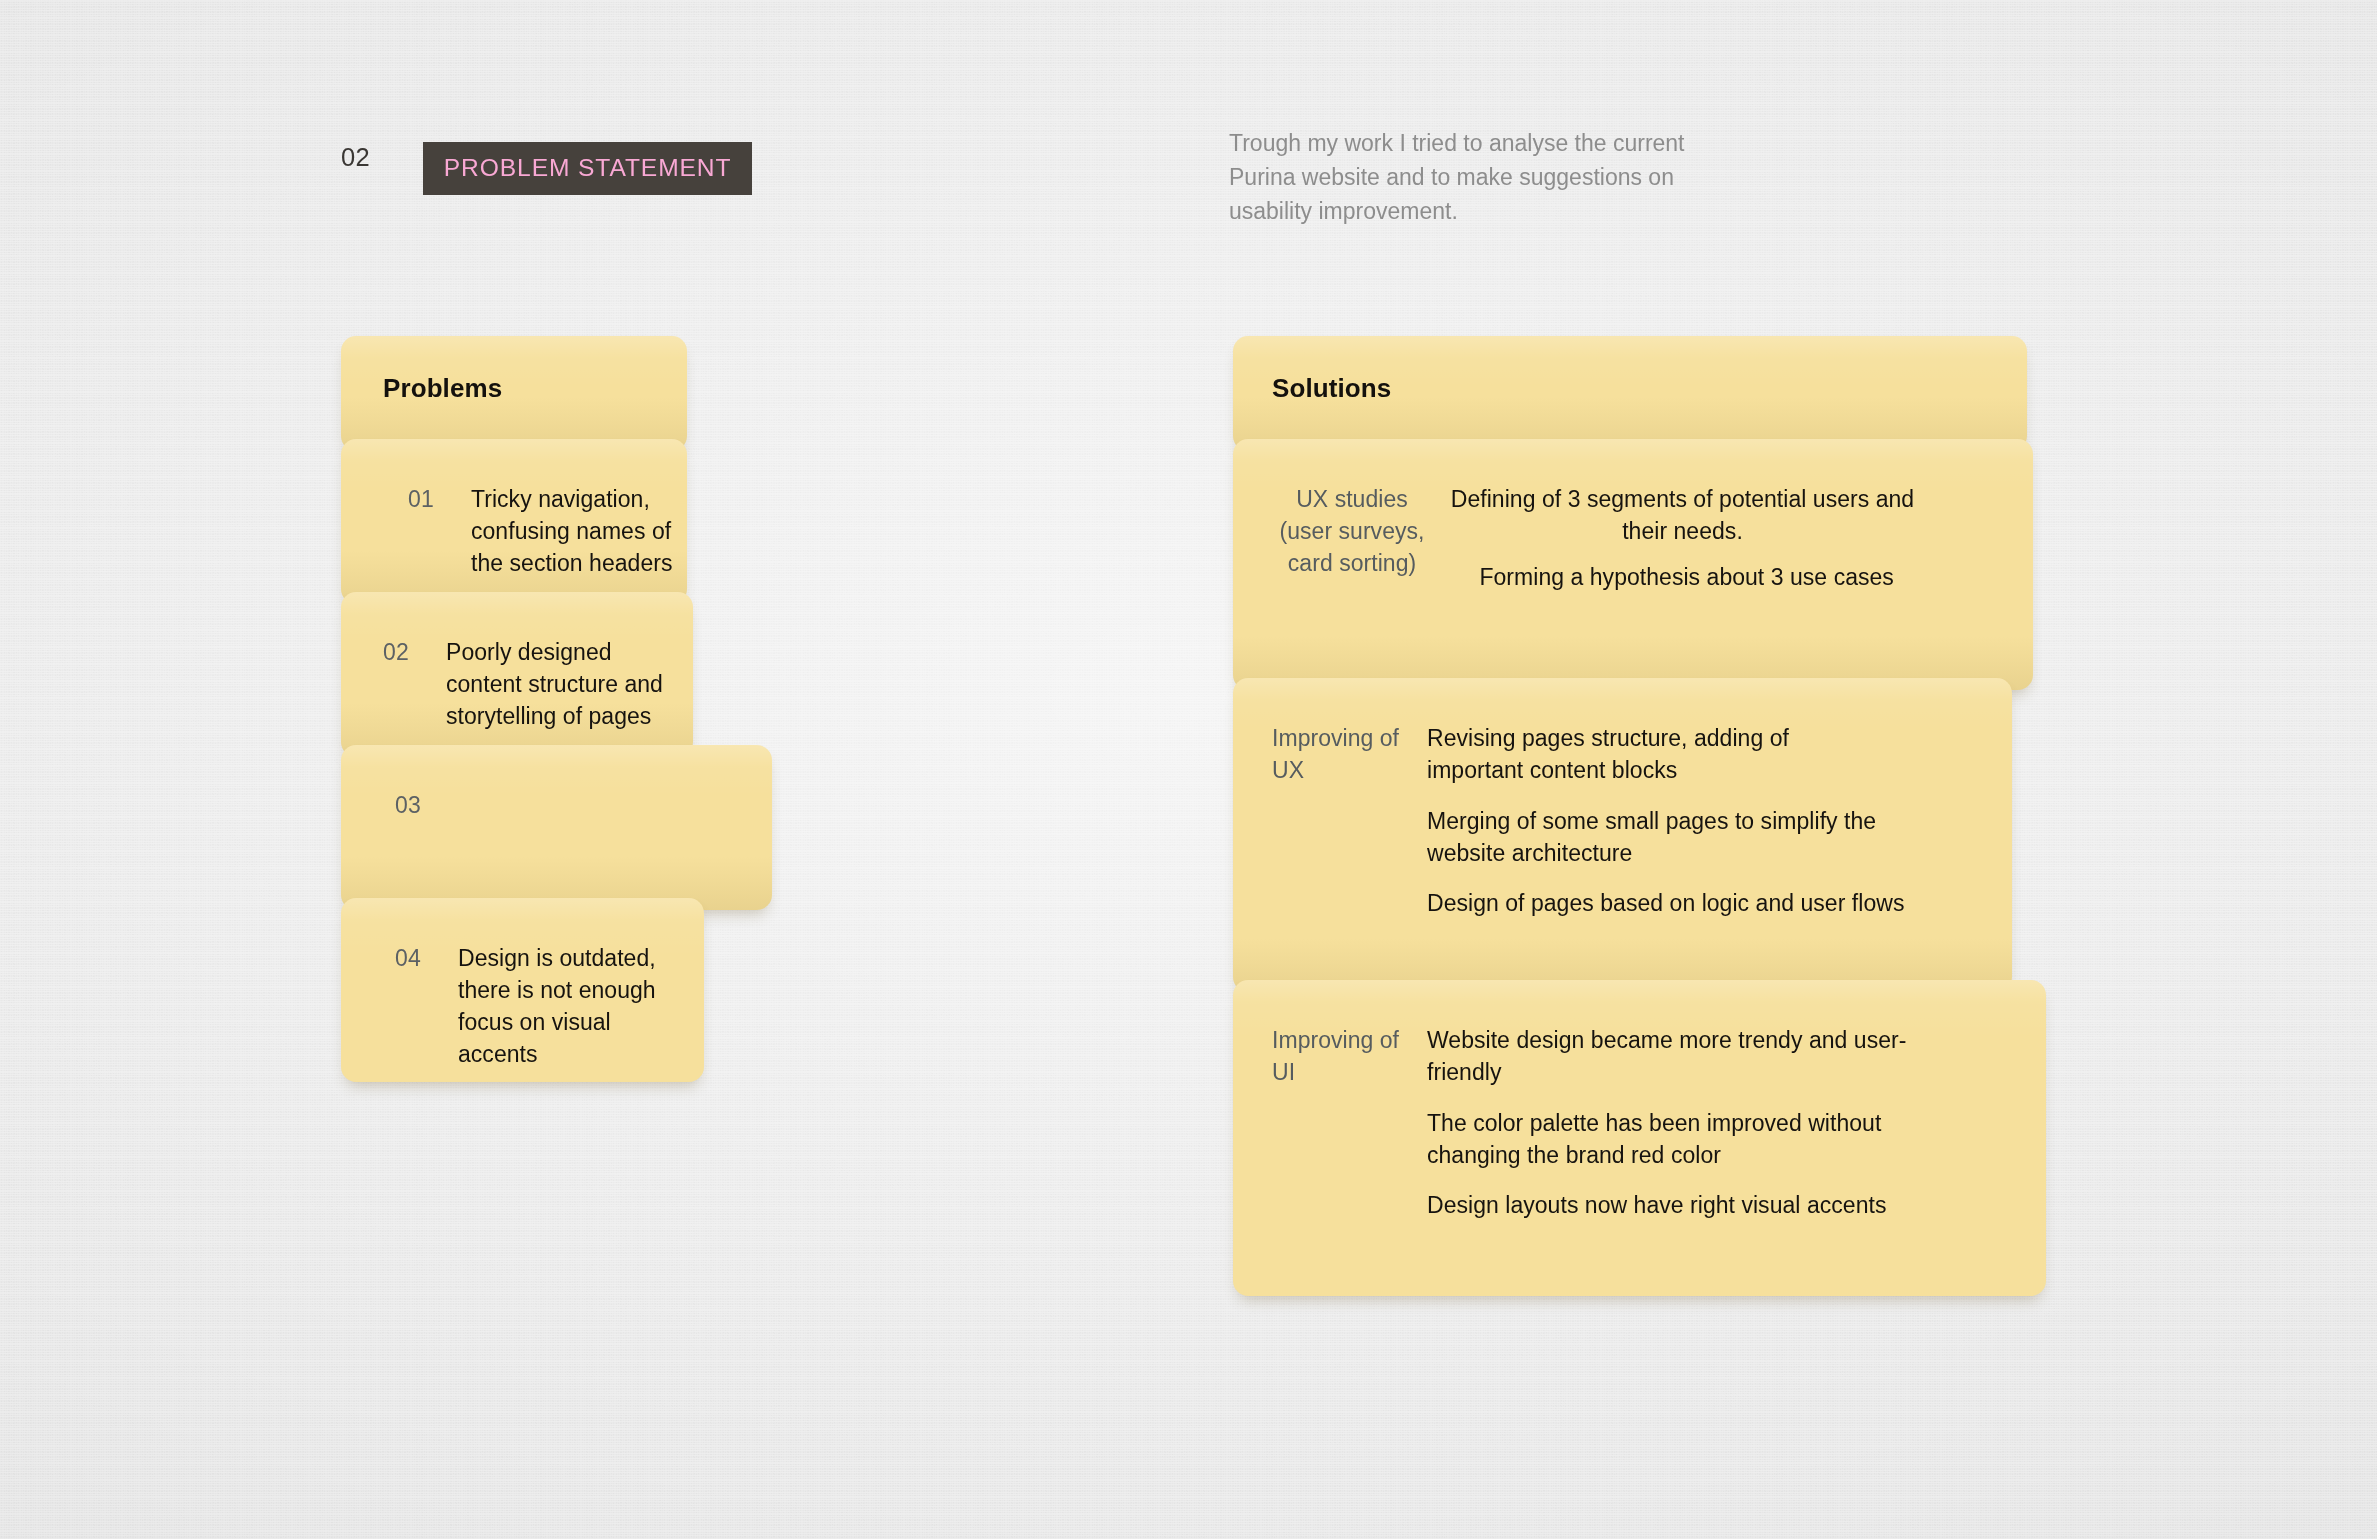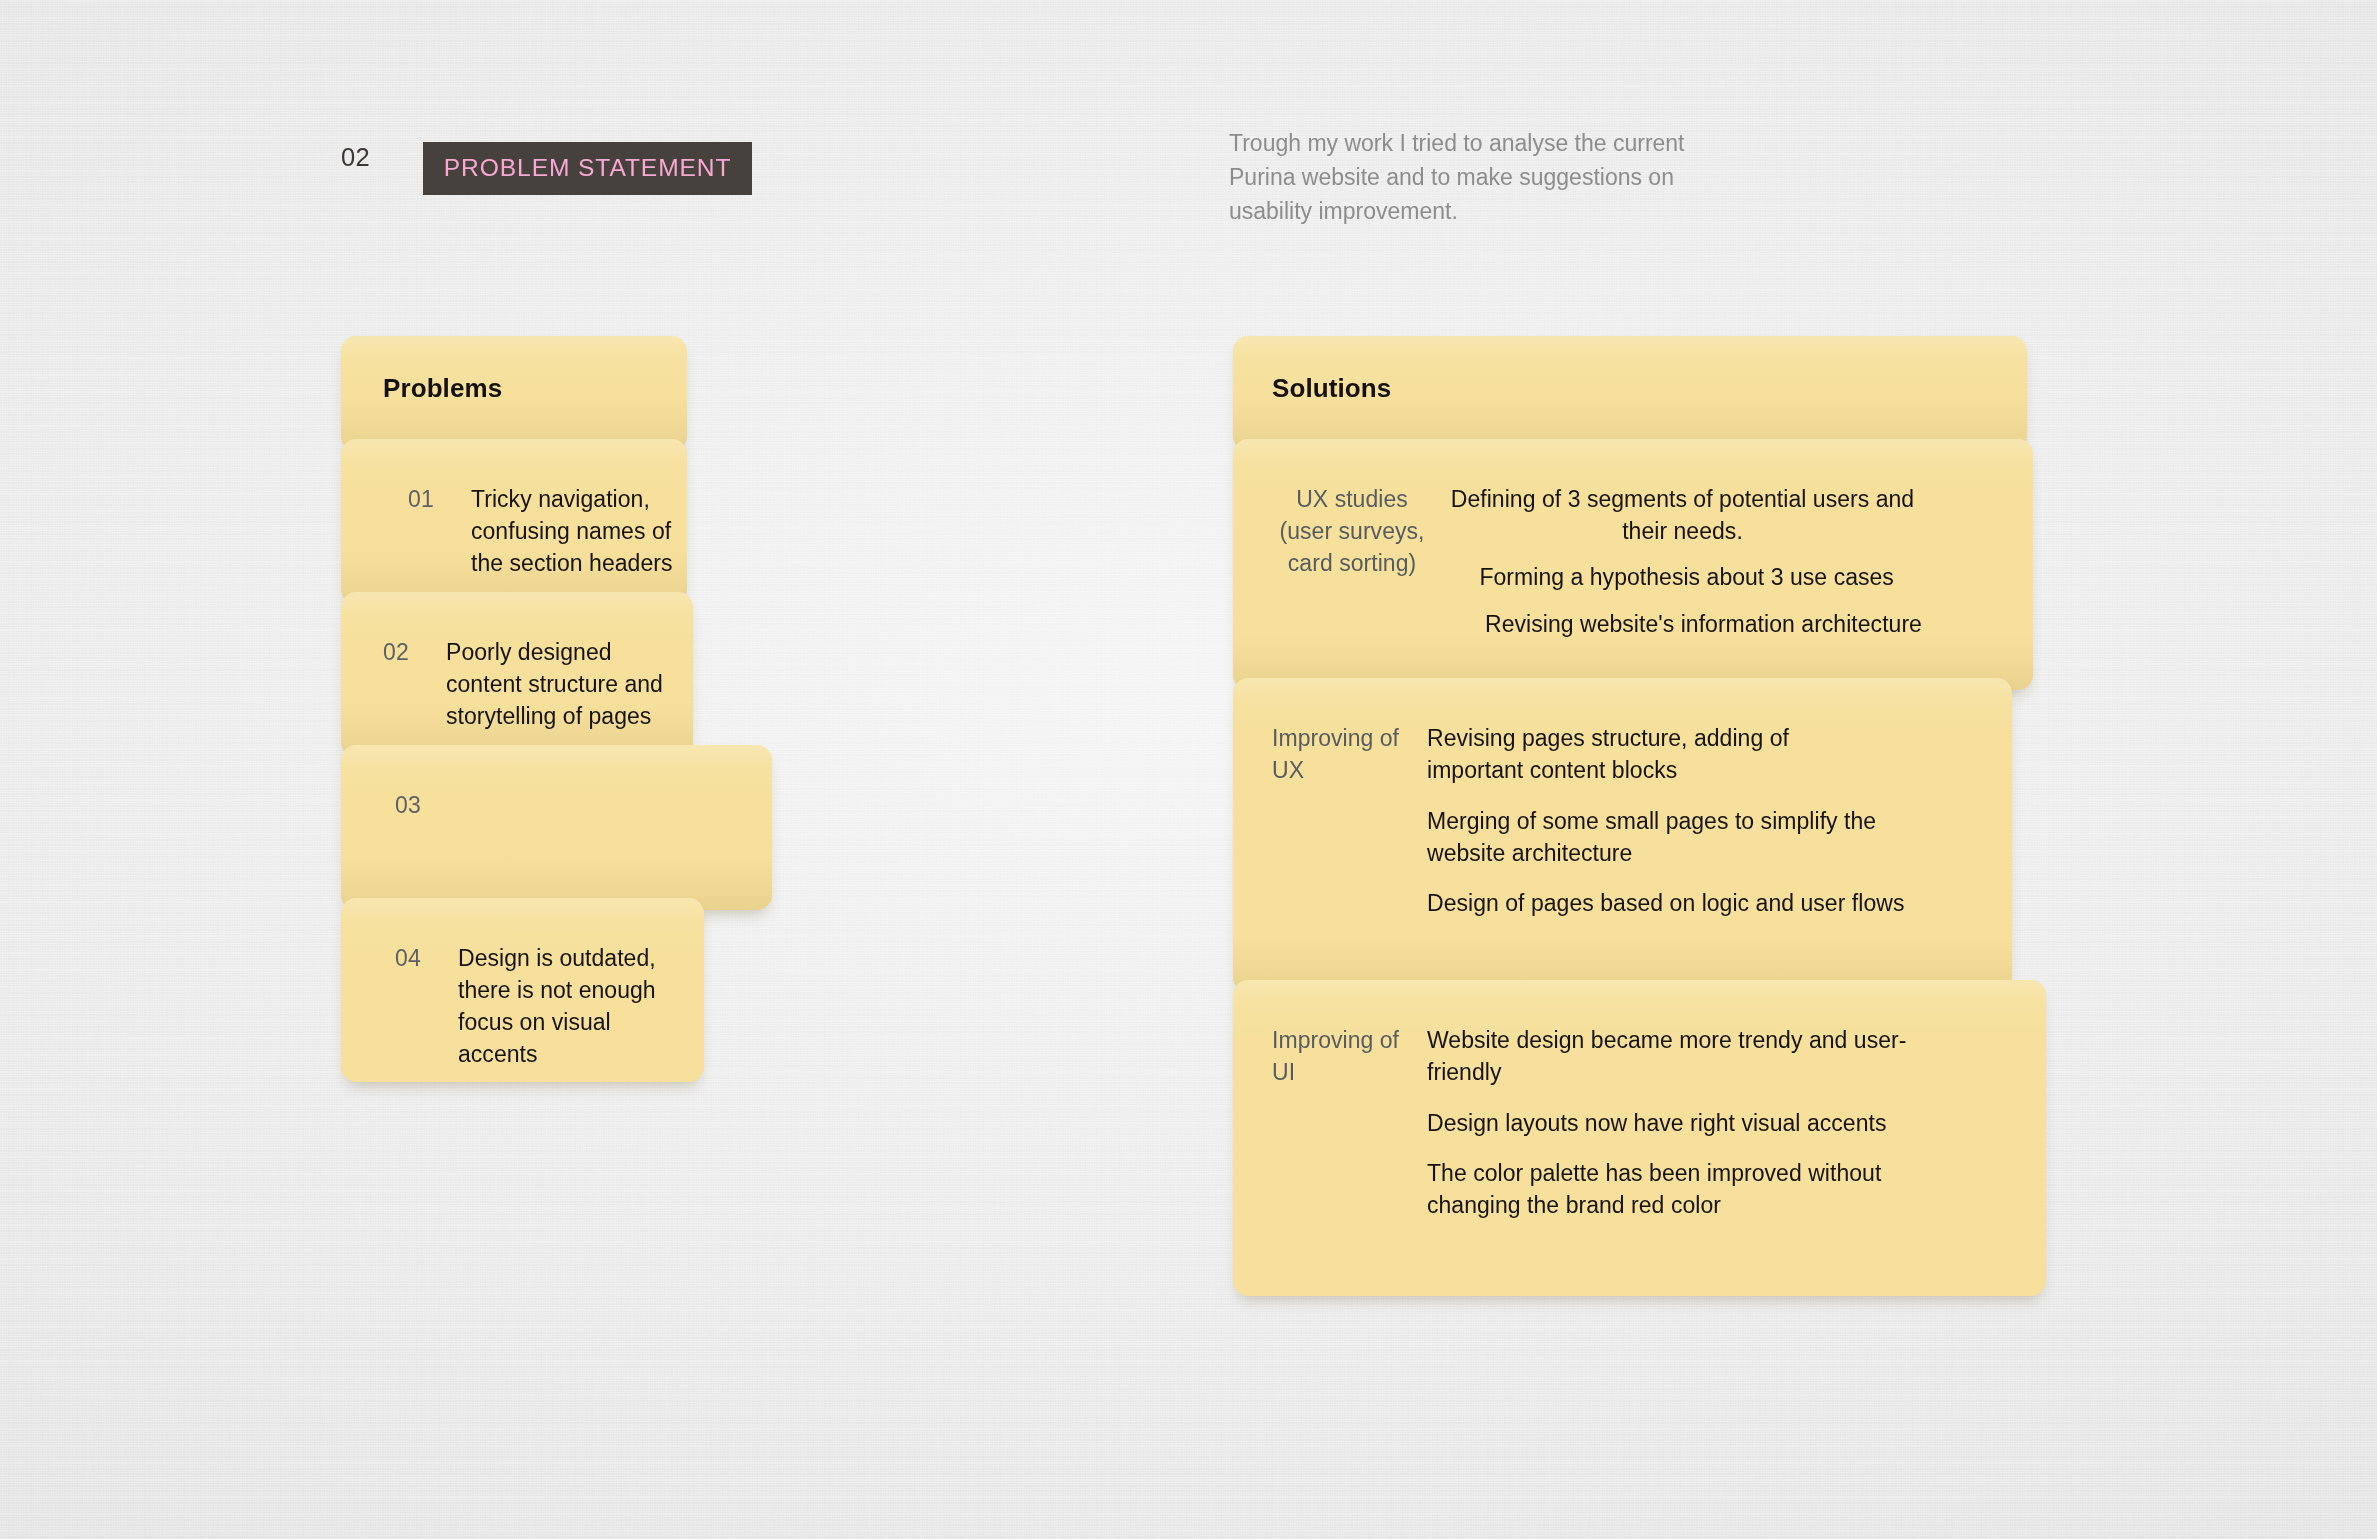--- a/index.html
+++ b/index.html
@@ -215,41 +215,40 @@
       <div class="card-title">Solutions</div>
     </div>
   </div>
 
   <div class="panel" style="width:800px; height:251px;">
     <div class="panel-inner solution-row" style="padding:44px 0 0 39px;text-align:center;">
       <div class="solution-label">UX studies (user surveys, card sorting)</div>
       <div class="solution-items">
         <div class="solution-item" style="width:501px; margin-left:0px;">Defining of 3 segments of potential users and their needs.</div>
         <div class="solution-item" style="width:501px; margin-left:4.2px; margin-top:14.4px;">Forming a hypothesis about 3 use cases</div>
-        <div class="solution-item" style="width:526px; margin-left:8.5px; margin-top:14.4px;">Revising website's information architecture</div>
       </div>
     </div>
   </div>
 
   <div class="panel" style="width:779px; height:314px;">
     <div class="panel-inner solution-row" style="padding:44px 0 0 39px;">
       <div class="solution-label" style="width:155px; flex:0 0 155px;">Improving of UX</div>
       <div class="solution-items">
         <div class="solution-item" style="width:431px;">Revising pages structure, adding of important content blocks</div>
         <div class="solution-item" style="width:492px; margin-top:18.7px;">Merging of some small pages to simplify the website architecture</div>
         <div class="solution-item" style="width:492px; margin-top:18.7px;">Design of pages based on logic and user flows</div>
       </div>
     </div>
   </div>
 
   <div class="panel last" style="width:813px; height:316px;">
     <div class="panel-inner solution-row" style="padding:44px 0 0 39px;">
       <div class="solution-label" style="width:155px; flex:0 0 155px;">Improving of UI</div>
       <div class="solution-items">
         <div class="solution-item" style="width:501px;">Website design became more trendy and user-friendly</div>
+        <div class="solution-item" style="width:475px; margin-top:18.7px;">The color palette has been improved without changing the brand red color</div>
         <div class="solution-item" style="width:475px; margin-top:18.7px;">Design layouts now have right visual accents</div>
-        <div class="solution-item" style="width:475px; margin-top:18.7px;">The color palette has been improved without changing the brand red color</div>
       </div>
     </div>
   </div>
 
 </div>
 
 
 </body></html>

